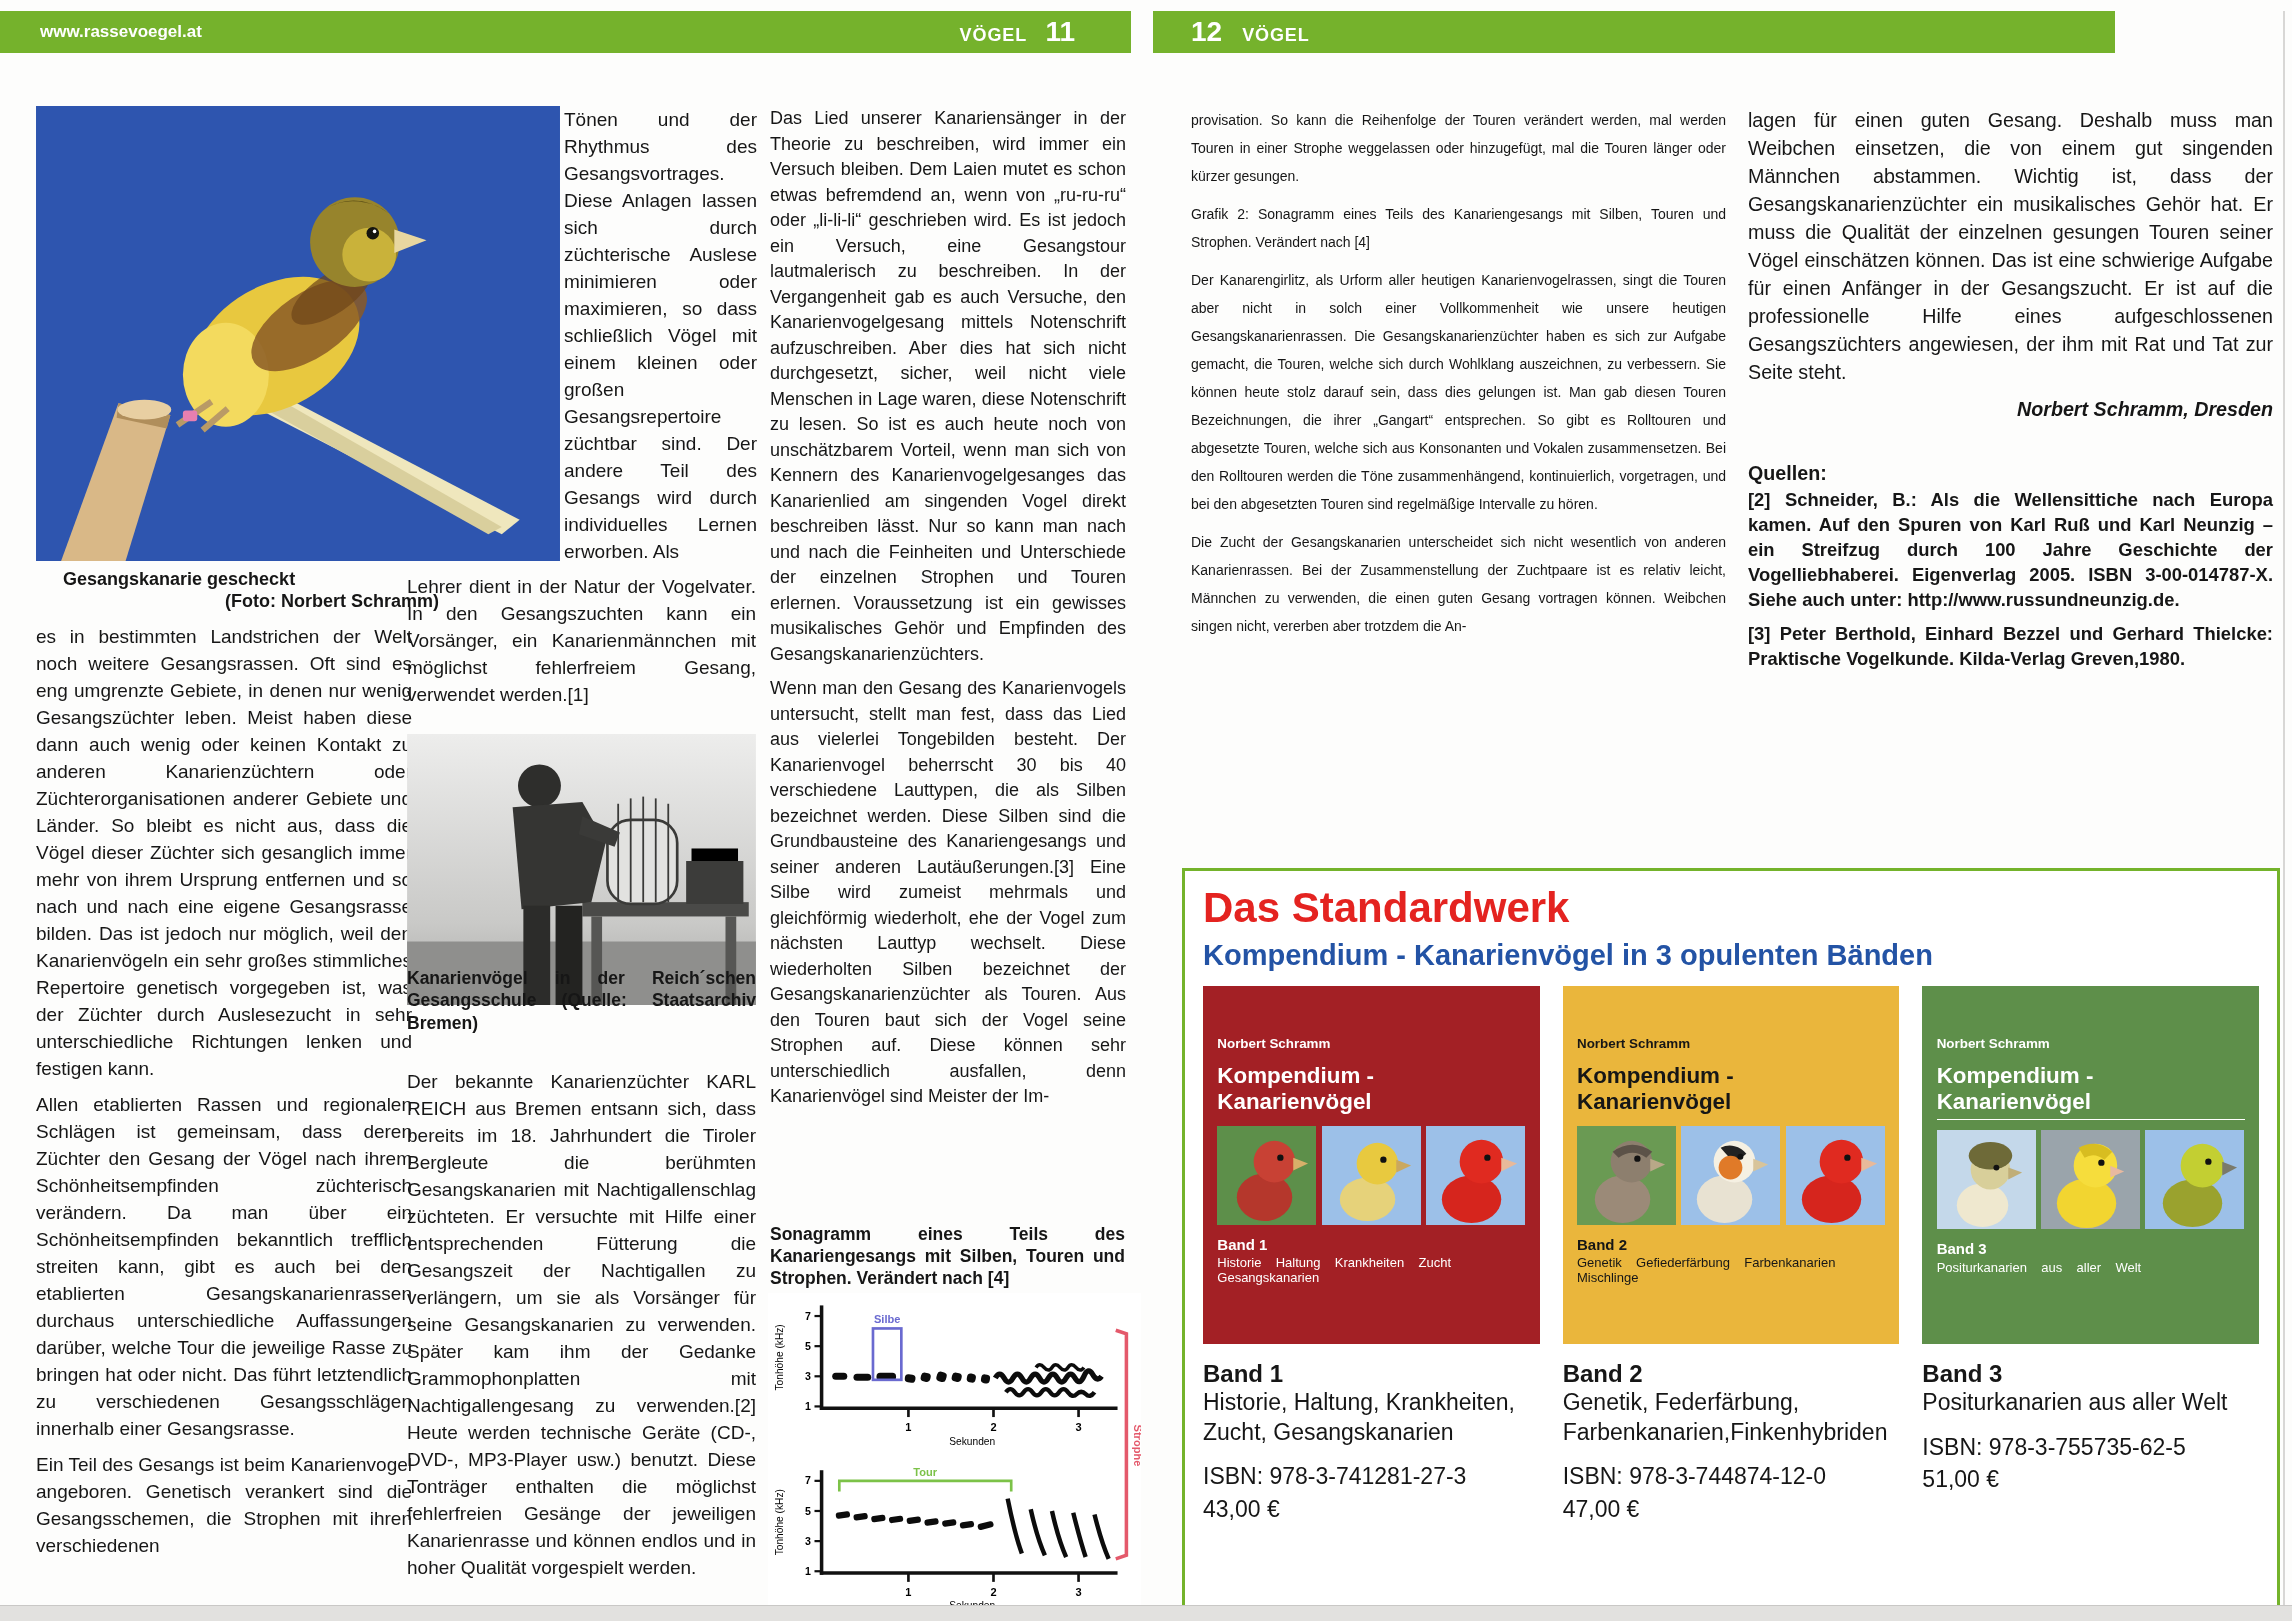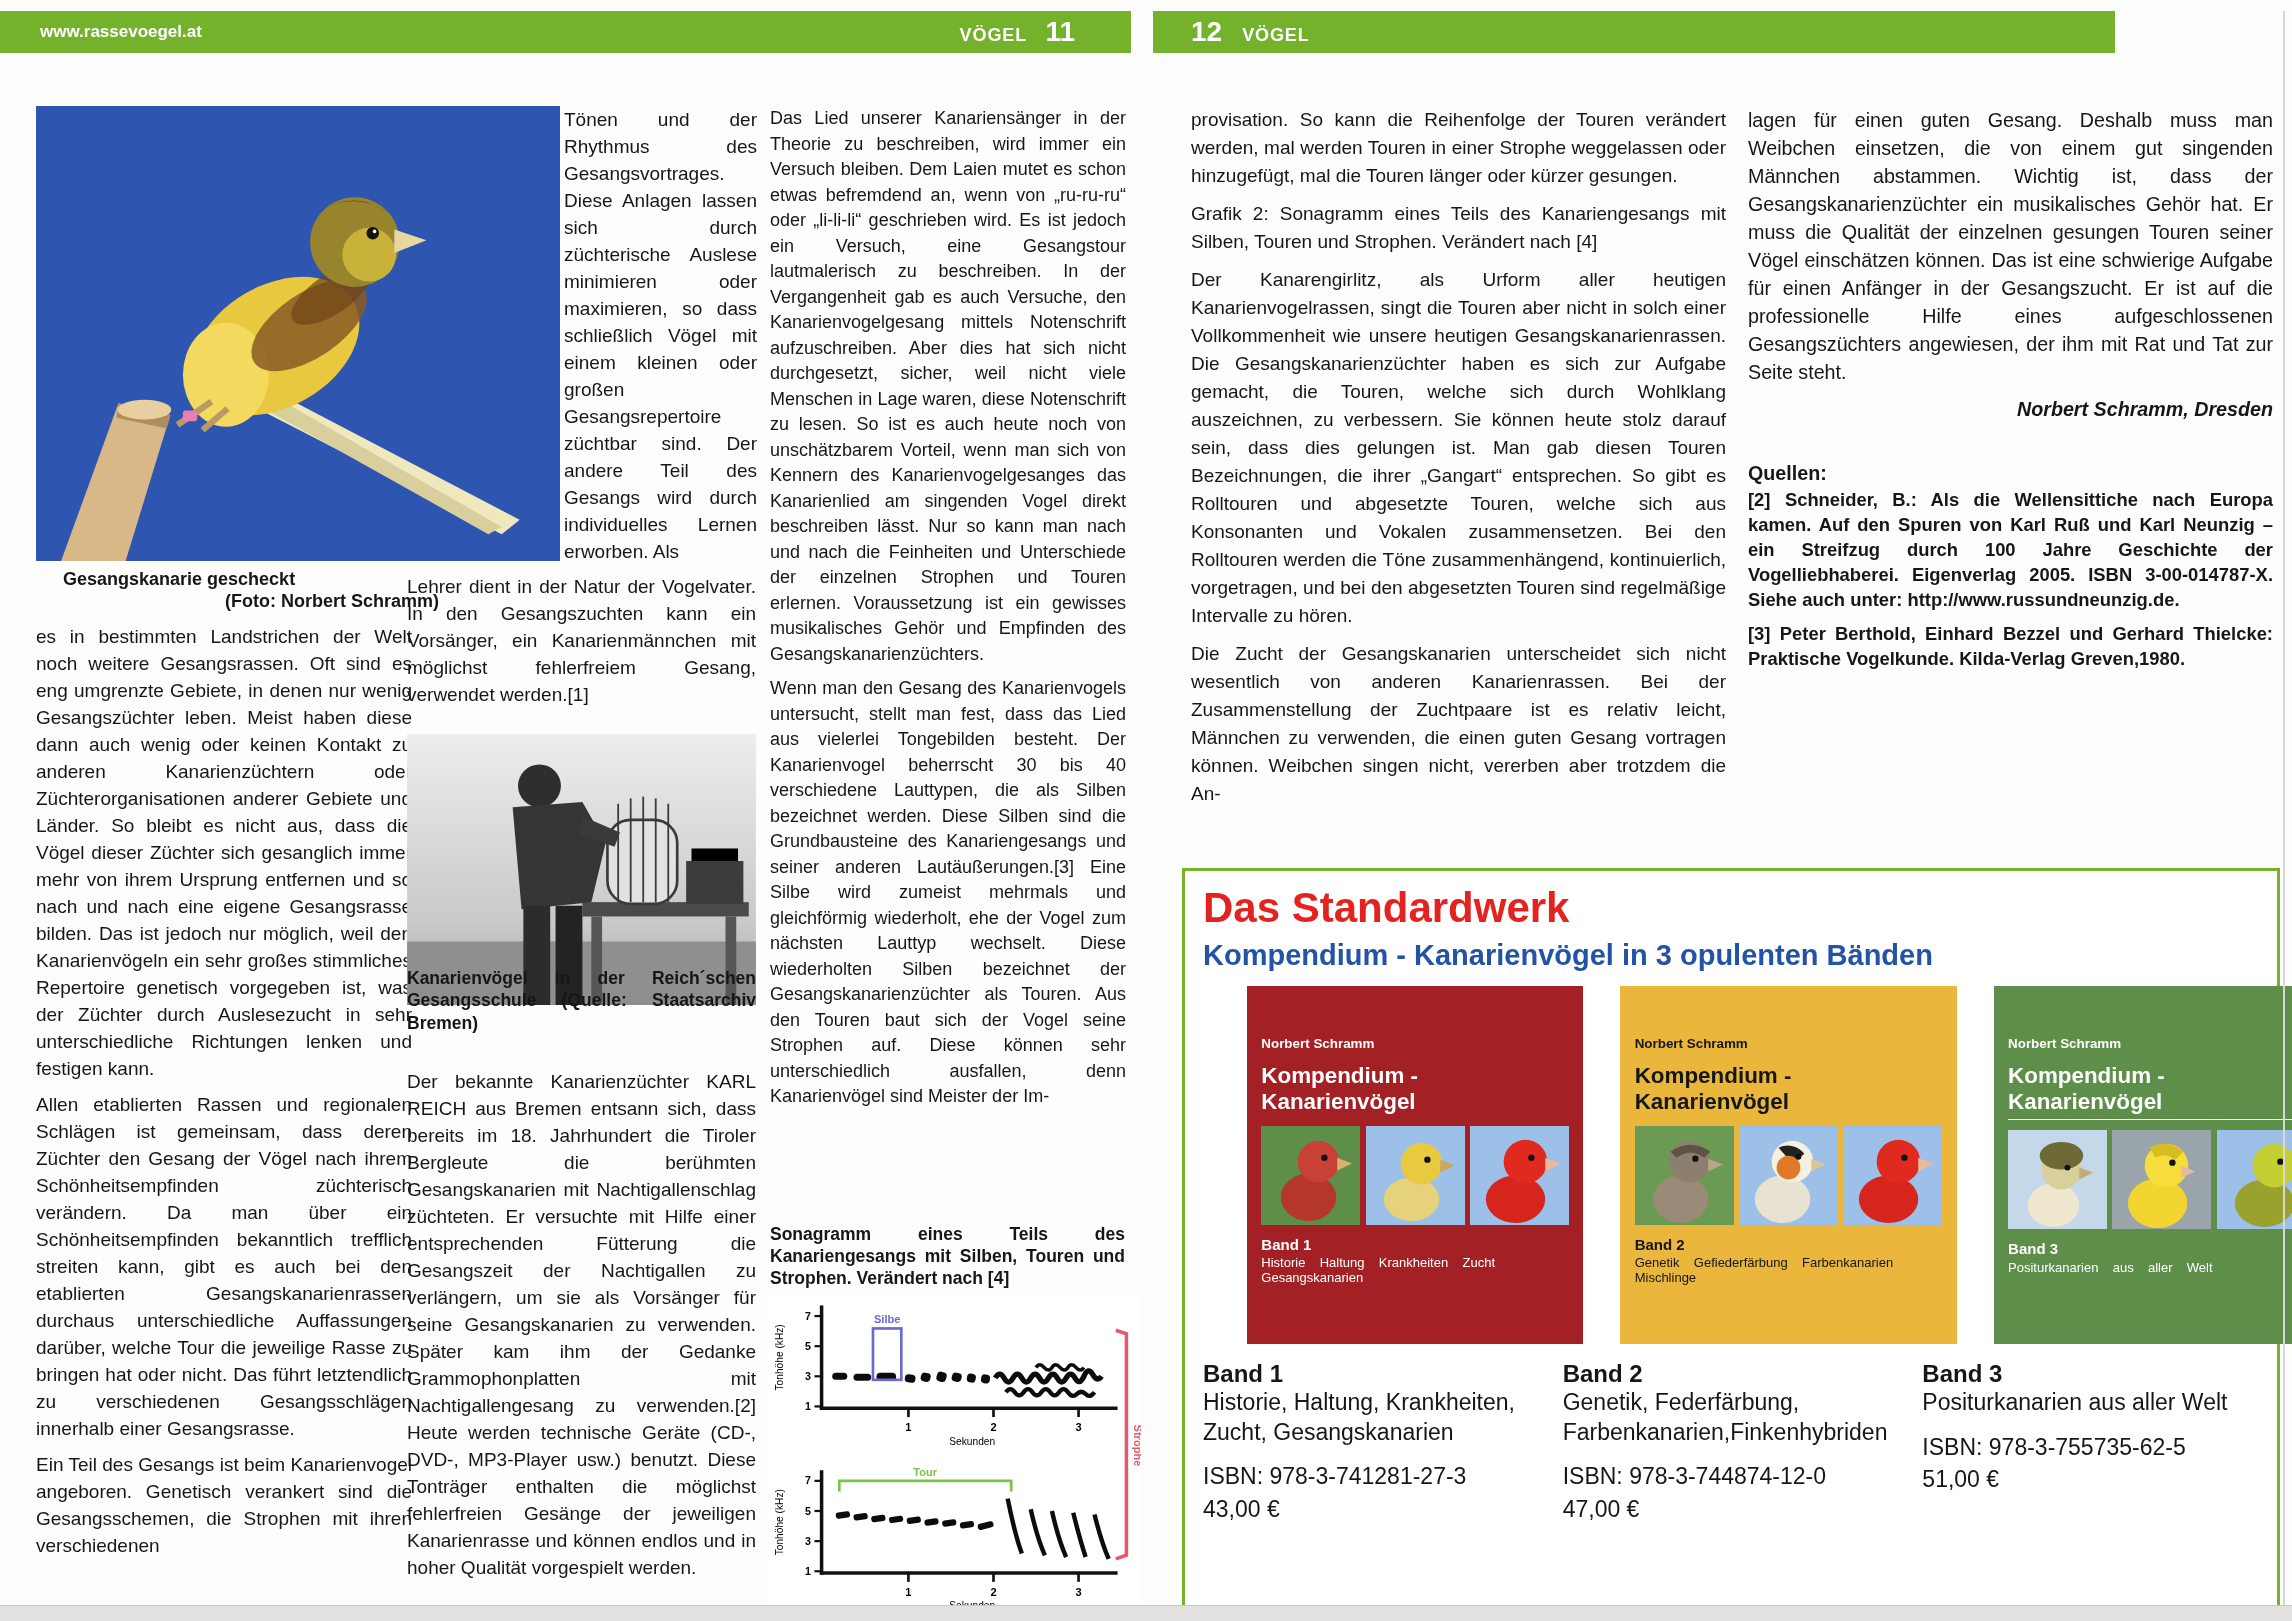--- a/index.html
+++ b/index.html
@@ -21,36 +21,36 @@
   .c-l1{left:36px;top:623px;width:376px;font-size:19px;line-height:27px;}
   .c-l2n{left:564px;top:106px;width:193px;font-size:19px;line-height:27px;}
   .c-l2w{left:407px;top:573px;width:349px;font-size:19px;line-height:27px;}
   .c-l2b{left:407px;top:1068px;width:349px;font-size:19px;line-height:27px;}
   .c-l3{left:770px;top:106px;width:356px;font-size:18px;line-height:25.5px;}
   .caption{position:absolute;font-weight:bold;}
   .cap-main{left:36px;top:568px;width:376px;font-size:18px;line-height:22.4px;margin-left:27px;}
   .cap-main .cap-credit{text-align:right;}
   .cap-bw{left:407px;top:967px;width:349px;font-size:17.5px;line-height:22.4px;text-align:justify;}
   .cap-sono{left:770px;top:1223px;width:355px;font-size:17.5px;line-height:22px;text-align:justify;}
-  .c-r1{left:1191px;top:106px;width:535px;font-size:19px;line-height:28px;}
+  .c-r1{left:1191px;top:106px;width:535px;font-size:14px;line-height:28px;}
   .c-r1 p{margin:0 0 9.9px 0;}
   .c-r2{left:1748px;top:106px;width:525px;font-size:19.7px;line-height:28px;}
   .byline{text-align:right;font-weight:bold;font-style:italic;font-size:19.7px;margin-top:7.2px;}
   .q-head{font-weight:bold;font-size:19.7px;margin-top:36px;}
   .ref{font-weight:bold;font-size:18.4px;line-height:25px;text-align:justify;margin:9px 0 0 0;}
   
   .photo-main{position:absolute;left:36px;top:106px;width:524px;height:455px;}
   .photo-bw{position:absolute;left:407px;top:734px;width:349px;height:271px;}
   .sono{position:absolute;left:768px;top:1293px;width:373px;height:319px;background:#fff;}
   
   .adbox{position:absolute;left:1182px;top:868px;width:1098px;height:774px;border:3.6px solid #74b32b;
          background:#fff;box-sizing:border-box;padding:12.5px 18px;}
   .ad-title{color:#e42320;font-weight:bold;font-size:42px;}
   .ad-sub{color:#2353a5;font-weight:bold;font-size:29px;margin-top:7.2px;}
-  .covers{display:flex;gap:37px;margin-top:14.3px;margin-left:44px;}
+  .covers{display:flex;gap:23px;margin-top:14.3px;}
   .cover{width:339px;height:358px;box-sizing:border-box;padding:10.7px 14.3px;position:relative;}
   .cover.c1{background:#a32025;color:#ffffff;}
   .cover.c2{background:#eab63c;color:#161616;}
   .cover.c3{background:#5e8f4a;color:#ffffff;}
   .c-author{font-size:13.4px;font-weight:bold;margin-top:39px;}
   .c-title{font-size:22.4px;font-weight:bold;margin-top:12.5px;}
   .cover.c3 .c-title{display:inline-block;border-bottom:1.8px solid #fff;padding-bottom:3.6px;}
   .c-photos{display:flex;gap:5.4px;margin-top:10.7px;}
   .c-photos svg{display:block;}
   .c-band{margin-top:10.7px;}

